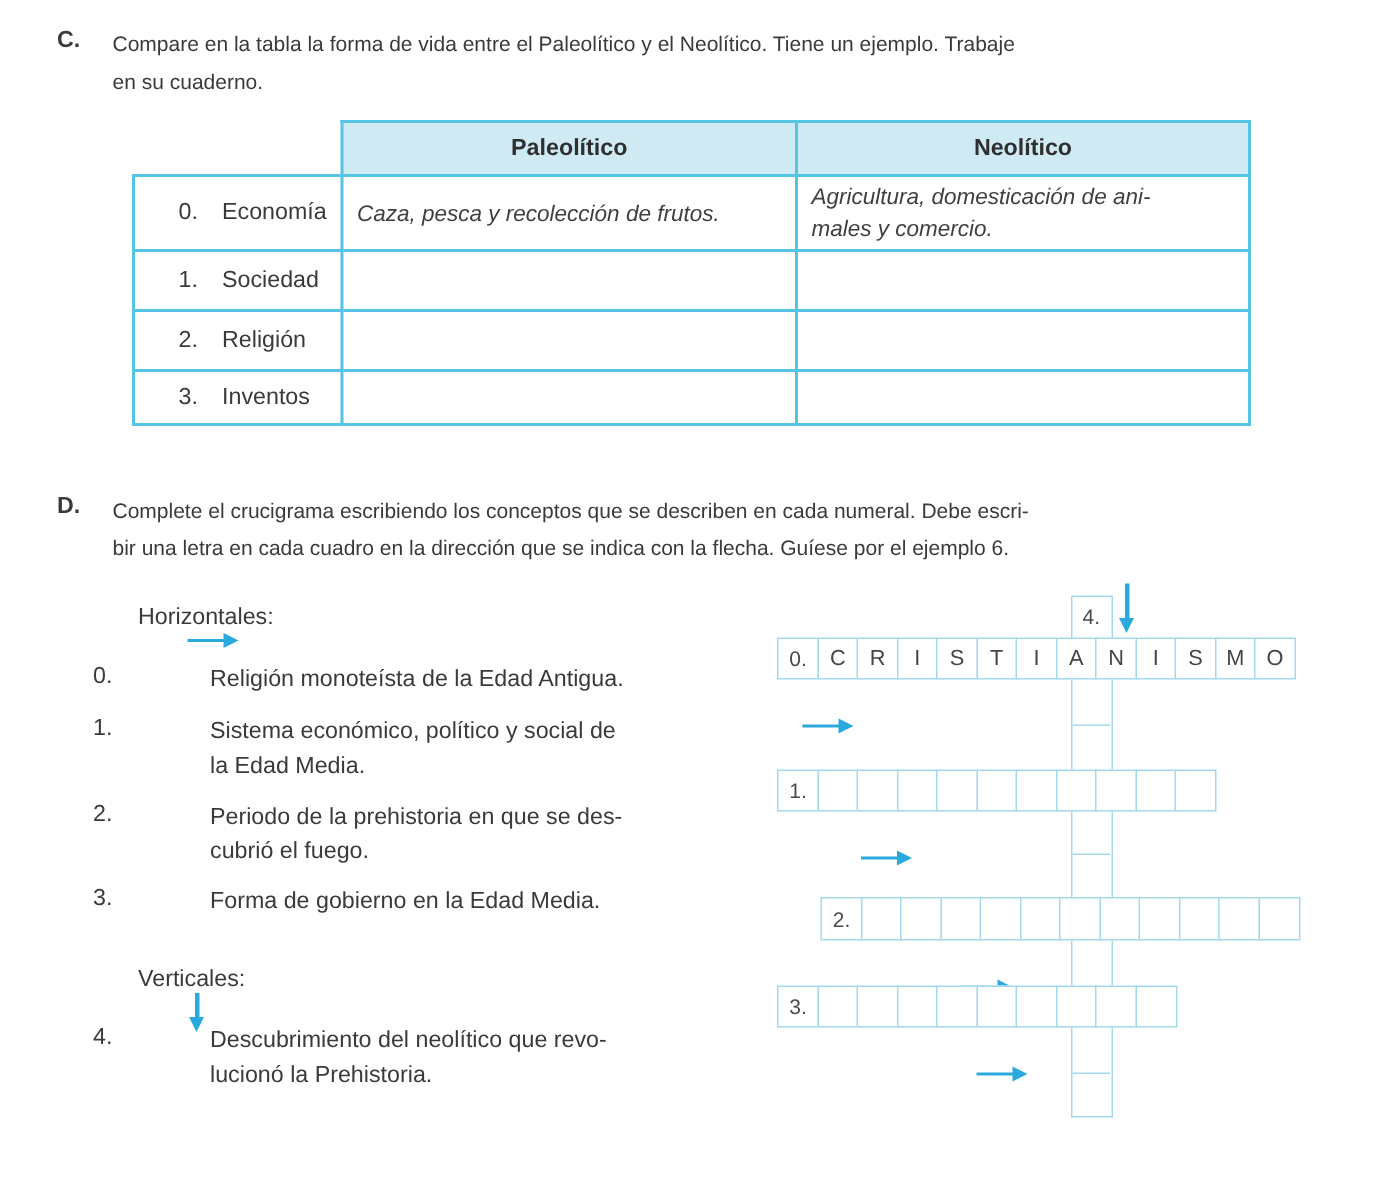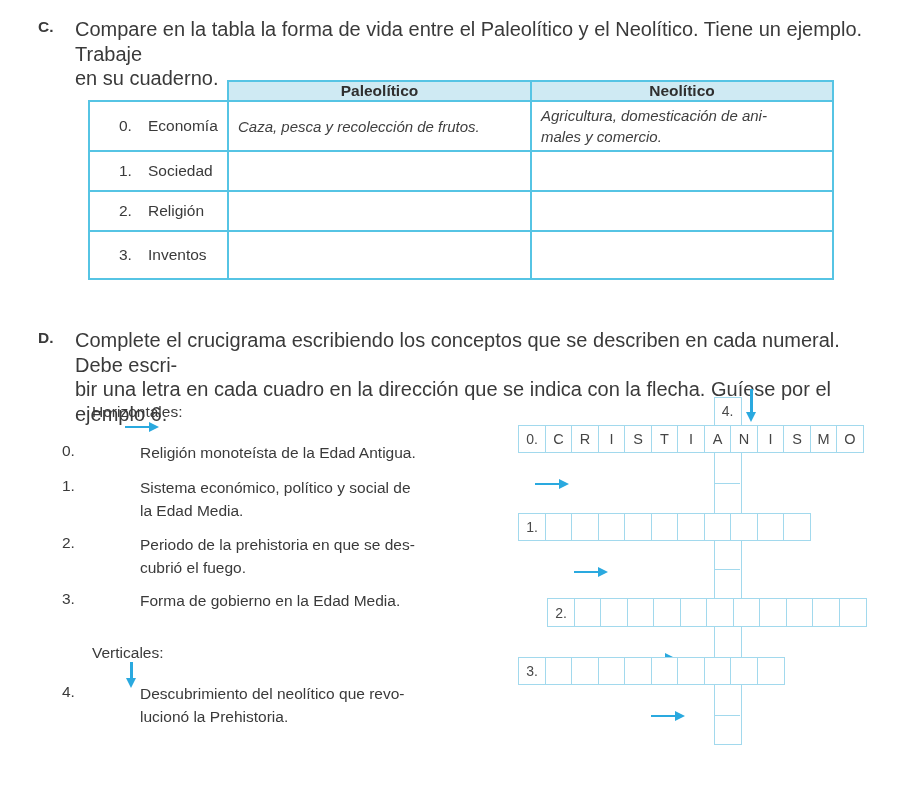--- a/index.html
+++ b/index.html
@@ -12,21 +12,21 @@
   *{margin:0;padding:0;box-sizing:border-box;}
   html,body{background:#fff;}
   body{
     font-family:"Liberation Sans", sans-serif;
     color:var(--ink);
     width:920px;height:789px;position:relative;overflow:hidden;
   }
   .abs{position:absolute;}
   .pre{white-space:pre-line;}
   .sec-label{font-weight:bold;font-size:15.5px;}
-  .intro{font-size:20px;line-height:24.5px;width:806px;}
+  .intro{font-size:14px;line-height:24.5px;width:806px;}
 
   
   table.cmp{border-collapse:collapse;table-layout:fixed;}
   table.cmp td, table.cmp th{border:2px solid var(--tbl-border);vertical-align:middle;}
   table.cmp .blank{border:none;background:none;}
   table.cmp th{background:var(--tbl-head);font-size:15.5px;font-weight:bold;text-align:center;color:#2f2f2f;}
   .c0{width:139px;} .c1{width:303px;} .c2{width:302px;}
   .rowlabel{padding-left:29px;font-size:15.5px;}
   .rowlabel .num{display:inline-block;width:29px;}
   .answer{font-style:italic;font-size:15px;padding:3px 9px;line-height:21px;color:#3f3f3f;}
@@ -71,21 +71,21 @@
 <div class="abs intro pre" style="left:75px;top:17px;">Compare en la tabla la forma de vida entre el Paleolítico y el Neolítico. Tiene un ejemplo. Trabaje
 en su cuaderno.</div>
 
 <table class="cmp abs" style="left:88px;top:80px;">
   <colgroup>
       <col class="c0">
       <col class="c1">
       <col class="c2">
     </colgroup>
   <tbody>
-      <tr style="height:20px;">
+      <tr style="height:36px;">
     <td class="blank"></td>
     <th>Paleolítico</th>
     <th>Neolítico</th>
   </tr>
   <tr style="height:50px;">
     <td class="rowlabel">
       <span class="num">0.</span><span>Economía</span>
     </td>
     <td class="answer">Caza, pesca y recolección de frutos.</td>
     <td class="answer pre">Agricultura, domesticación de ani-
@@ -98,21 +98,21 @@
     <td></td>
     <td></td>
   </tr>
   <tr style="height:40px;">
     <td class="rowlabel">
       <span class="num">2.</span><span>Religión</span>
     </td>
     <td></td>
     <td></td>
   </tr>
-  <tr style="height:48px;">
+  <tr style="height:36px;">
     <td class="rowlabel">
       <span class="num">3.</span><span>Inventos</span>
     </td>
     <td></td>
     <td></td>
   </tr>
 </tbody>
   </table>
 
 

